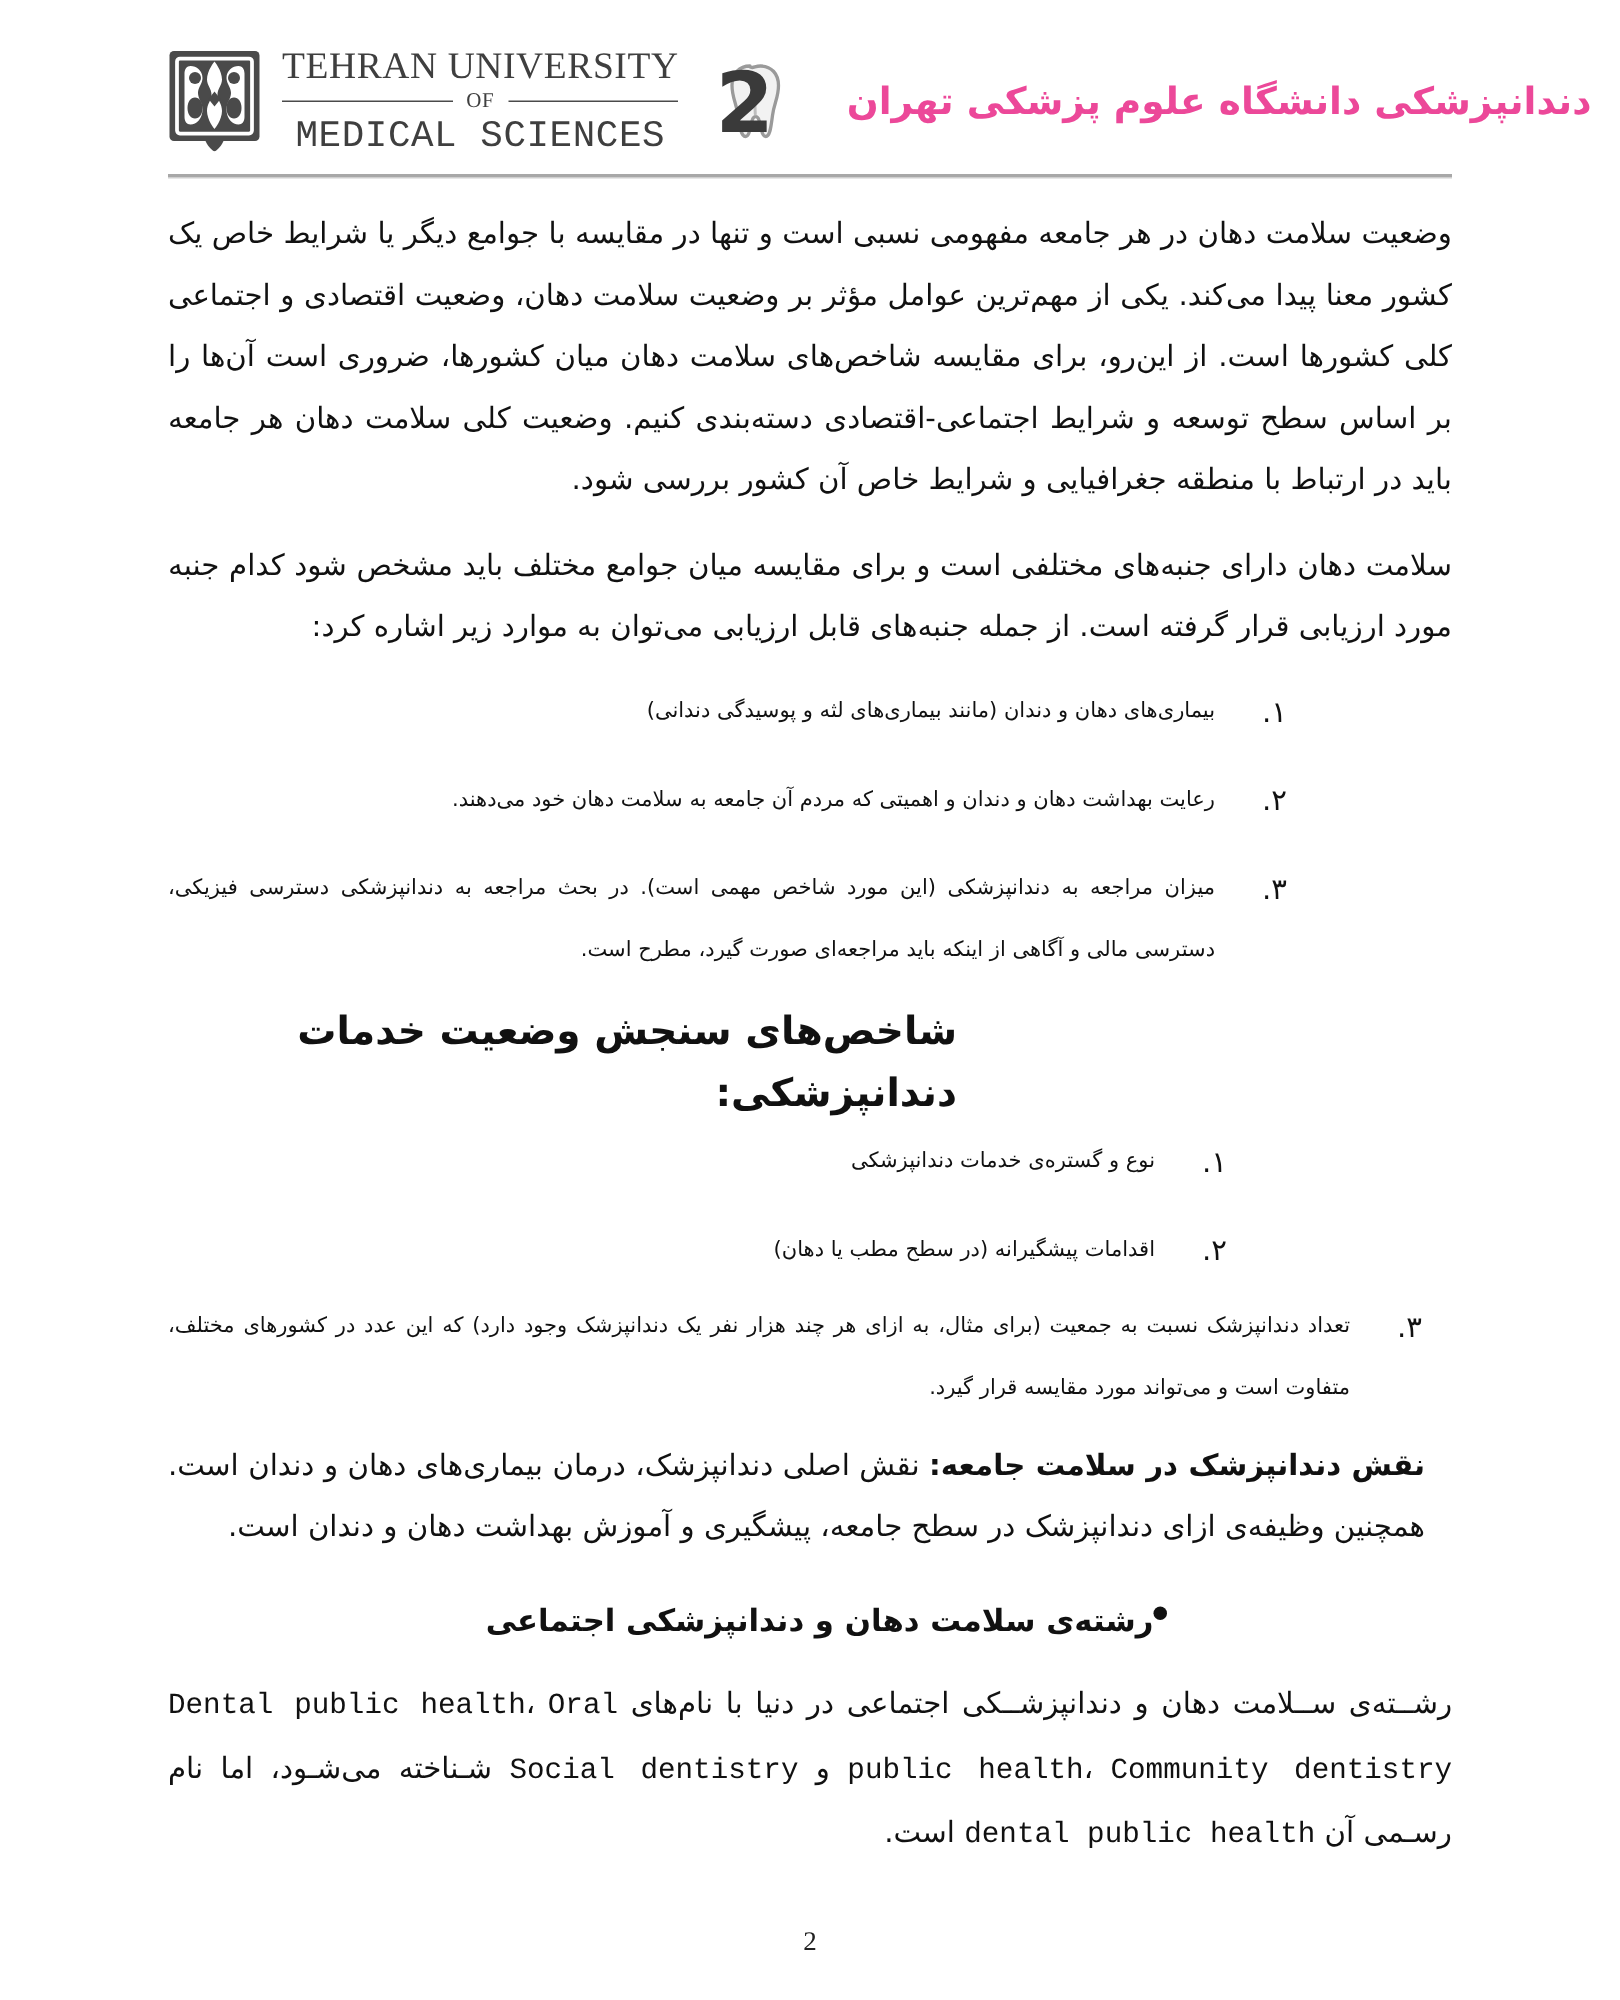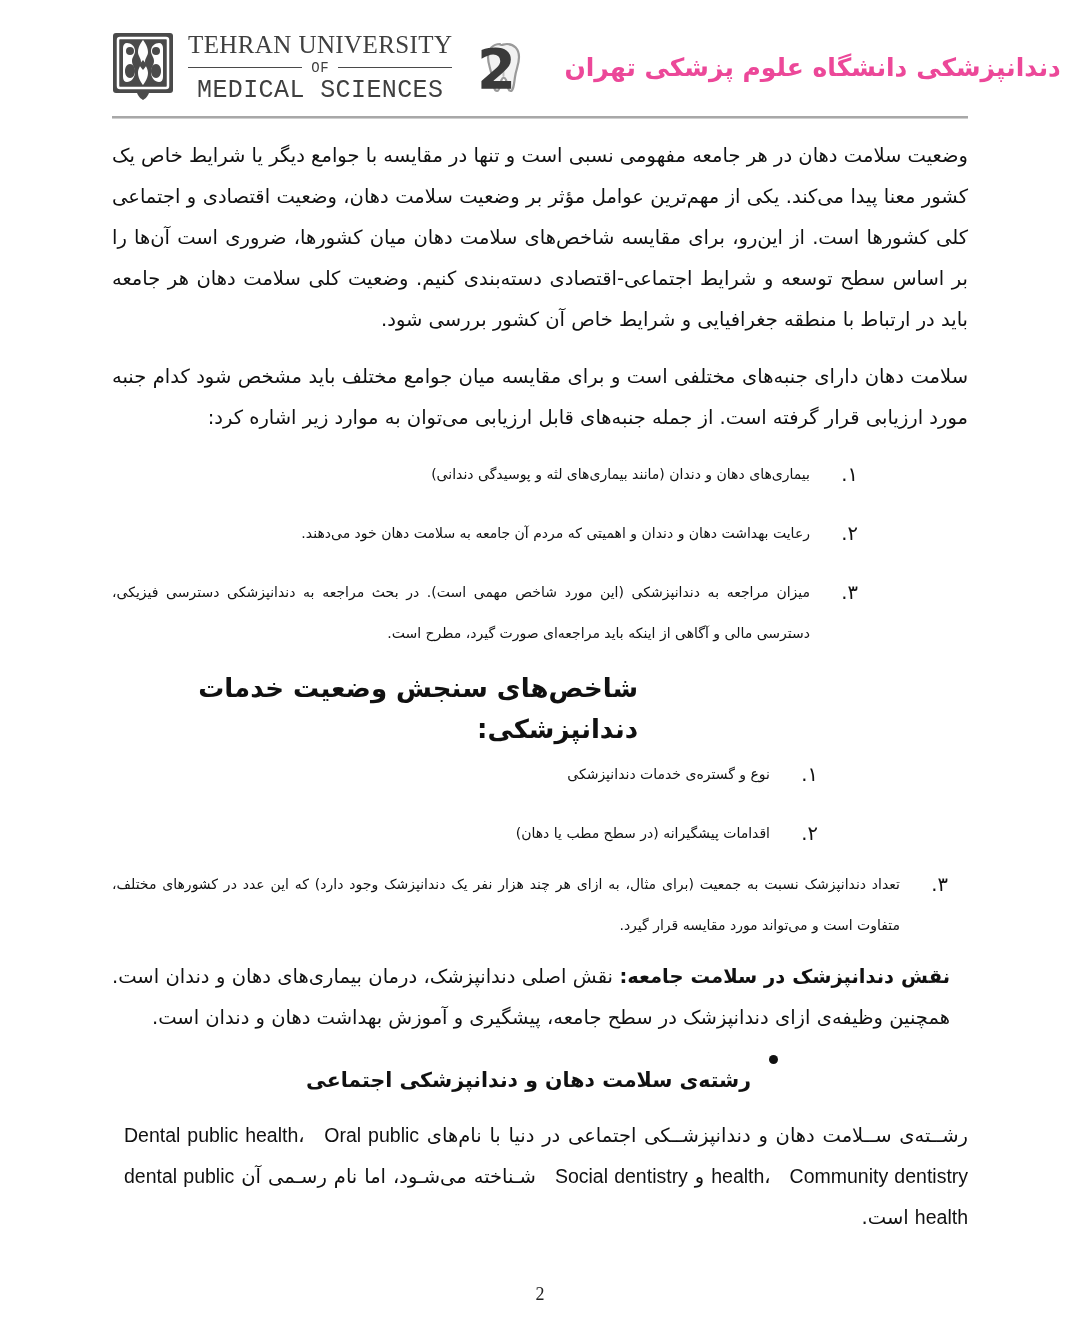--- a/index.html
+++ b/index.html
@@ -32,21 +32,21 @@
     width: 856px;
     height: 78px;
     display: flex;
     align-items: center;
     justify-content: space-between;
     direction: ltr;
   }
 
   .brand-left {
     display: flex;
-    align-items: flex-start;
+    align-items: center;
     gap: 14px;
   }
 
   .tums-mark {
     width: 62px;
     height: 68px;
     flex: none;
   }
 
   .tums-wordmark {
@@ -63,21 +63,20 @@
     font-variant: small-caps;
     text-transform: uppercase;
     white-space: nowrap;
   }
   .tums-of-row {
     display: flex;
     align-items: center;
     gap: 9px;
     width: 100%;
     margin: 4px 0 3px 0;
-    font-family: Liberation Mono, monospace;
   }
   .tums-rule {
     flex: 1 1 auto;
     height: 1px;
     background: #4a4a4a;
   }
   .tums-of {
     font-size: 14px;
     font-variant: small-caps;
     text-transform: uppercase;
@@ -193,42 +192,40 @@
     padding-right: 330px;
   }
 
   .run-in-bold {
     font-weight: bold;
   }
 
   
   .bullet-head {
     display: flex;
-    align-items: flex-start;
-    gap: 18px;
+    align-items: center;
     margin: 22px 0 14px 0;
     padding-right: 190px;
     font-weight: bold;
     font-size: 20.5px;
     line-height: 41px;
   }
   .bullet-dot {
     flex: none;
     width: 9px;
     height: 9px;
     border-radius: 50%;
     background: #111111;
     transform: translateY(-5px);
   }
 
   .latin {
-    font-family: Liberation Sans, sans-serif;
+    font-family: Liberation Mono, monospace;
     direction: ltr;
     unicode-bidi: embed;
-    margin-left: 12px;
   }
 
   
   .footer {
     position: absolute;
     bottom: 28px;
     left: 0;
     width: 1080px;
     text-align: center;
     direction: ltr;

